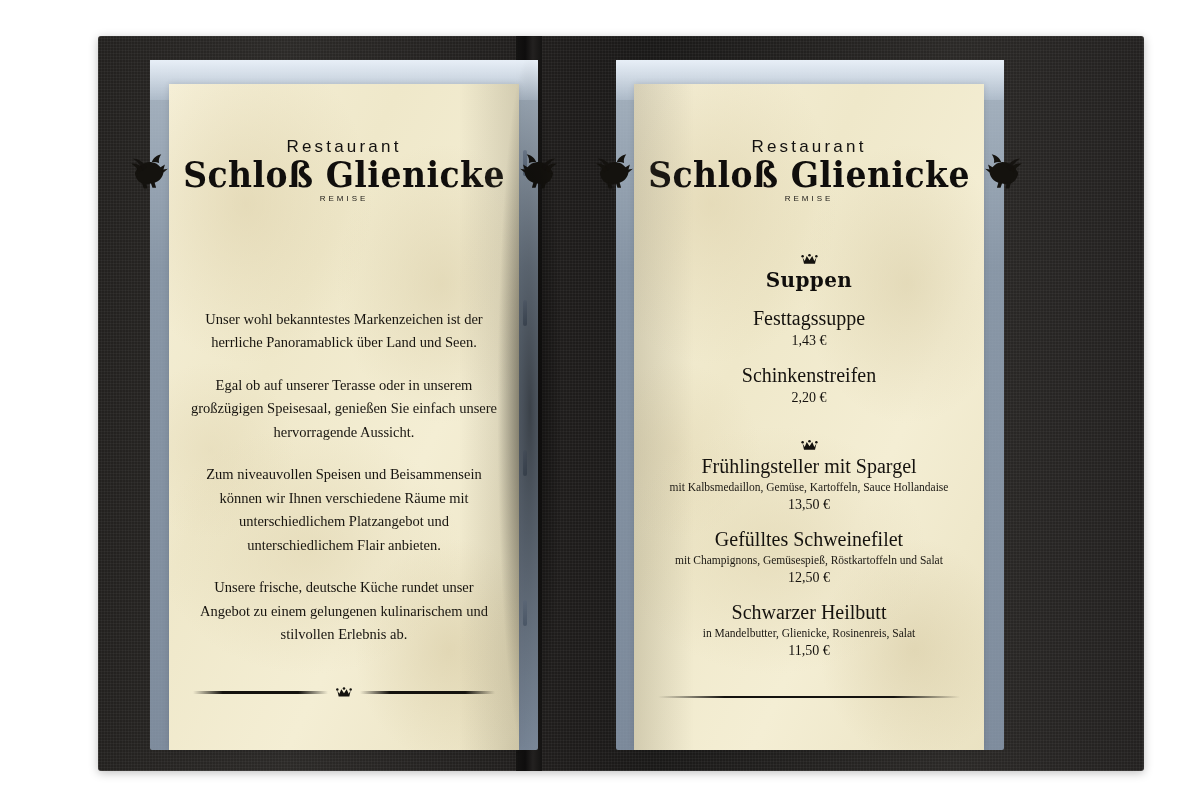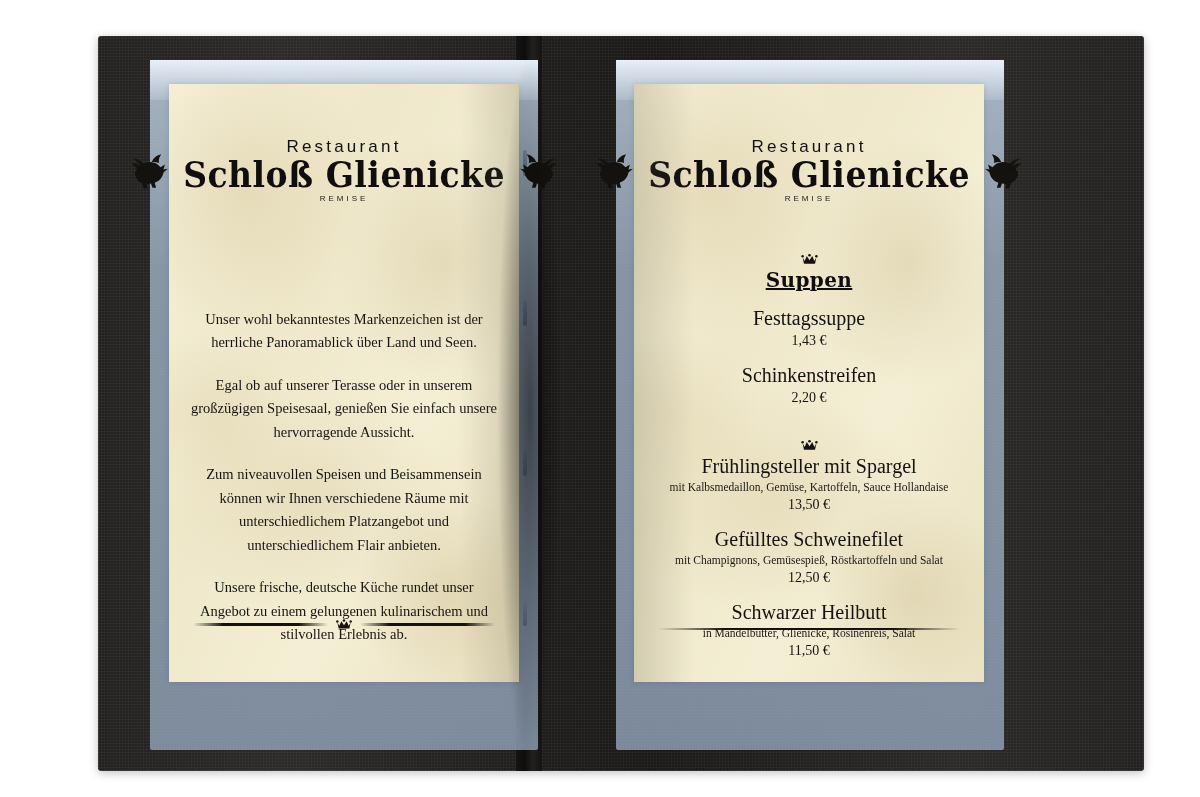--- a/index.html
+++ b/index.html
@@ -85,21 +85,21 @@
     pointer-events: none;
   }
   .sleeve-gloss.left { left: 150px; }
   .sleeve-gloss.right { left: 616px; }
 
   
   .page {
     position: absolute;
     top: 84px;
     width: 350px;
-    height: 598px;
+    height: 666px;
     background-color: #f2ecd0;
     background-image:
       radial-gradient(ellipse 60% 40% at 22% 18%, rgba(214,200,158,0.45) 0%, rgba(214,200,158,0) 60%),
       radial-gradient(ellipse 50% 35% at 78% 30%, rgba(206,192,150,0.40) 0%, rgba(206,192,150,0) 60%),
       radial-gradient(ellipse 70% 30% at 40% 70%, rgba(216,203,163,0.42) 0%, rgba(216,203,163,0) 62%),
       radial-gradient(ellipse 45% 28% at 80% 85%, rgba(203,188,145,0.38) 0%, rgba(203,188,145,0) 60%),
       radial-gradient(ellipse 40% 22% at 12% 55%, rgba(226,215,180,0.5) 0%, rgba(226,215,180,0) 60%),
       linear-gradient(115deg, #f6f0d8 0%, #efe8ca 35%, #f4eed4 65%, #eae2c2 100%);
     color: #14120f;
     box-shadow: 0 0 6px rgba(0,0,0,0.12);
@@ -209,21 +209,20 @@
     width: 17px;
     height: 11px;
   }
   .section-title {
     font-family: "DejaVu Serif", serif;
     font-size: 20px;
     font-weight: 700;
     letter-spacing: 0.4px;
     color: #100e0c;
     margin: 0 0 14px 0;
-    text-decoration: underline;
   }
   .dish { margin-bottom: 14px; }
   .dish:last-child { margin-bottom: 0; }
   .dish-name {
     font-family: "Liberation Serif", serif;
     font-size: 20px;
     color: #15120e;
     line-height: 1.25;
   }
   .dish-desc {

